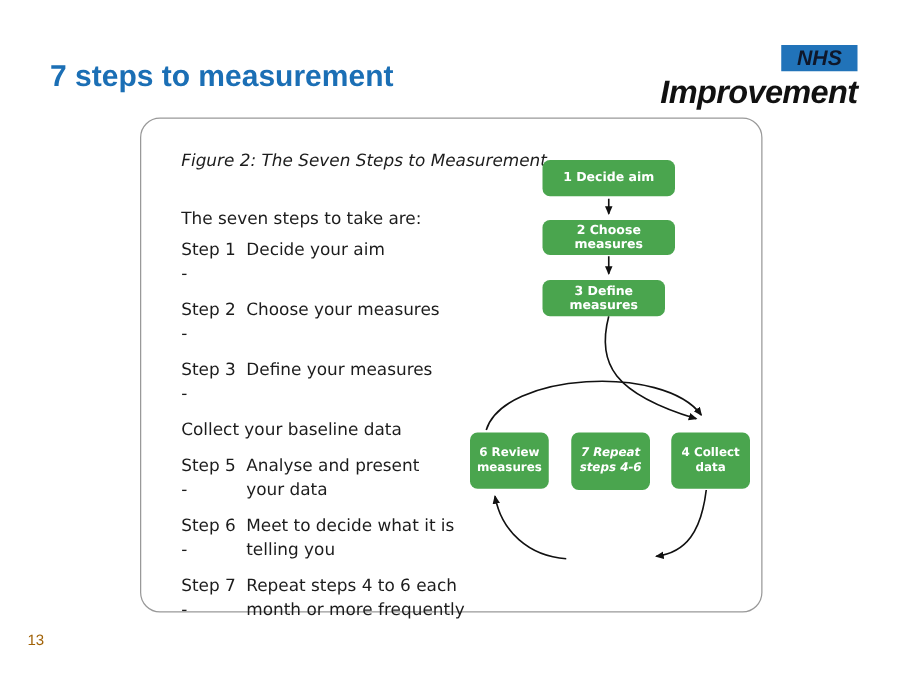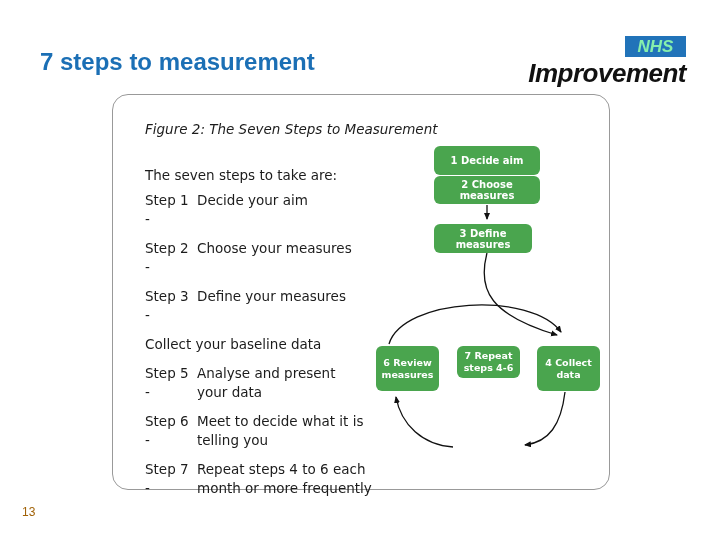--- a/index.html
+++ b/index.html
@@ -5,21 +5,21 @@
   html,body{margin:0;padding:0;background:#fff;}
   .slide{position:relative;width:720px;height:540px;background:#fff;overflow:hidden;
          font-family:"Liberation Sans",sans-serif;}
 
   
   .title{position:absolute;left:40px;top:48px;font-size:24px;font-weight:bold;
          color:var(--title-blue,#1b6fb5);letter-spacing:0;}
 
   
   .logo{position:absolute;top:36px;right:34px;width:160px;text-align:right;}
-  .nhs-rect{display:inline-block;background:var(--nhs-blue,#2173b9);color:#86efac;
+  .nhs-rect{display:inline-block;background:var(--nhs-blue,#2173b9);color:#0f172a;
             width:61px;height:21px;line-height:21px;text-align:center;
             font-size:17px;font-weight:bold;font-style:italic;
             font-family:"Liberation Sans",sans-serif;}
   .improvement{margin-top:1px;font-size:26px;font-weight:bold;font-style:italic;
                color:#111;letter-spacing:-0.5px;}
 
   
   .card{position:absolute;left:112px;top:94px;width:496px;height:394px;
         border:1.5px solid #999;border-radius:16px;background:#fff;
         font-family:"DejaVu Sans",sans-serif;color:#1c1c1c;}
@@ -30,25 +30,25 @@
   .step-label{flex:0 0 52px;}
   .step-text{white-space:pre-line;}
 
   
   .flow-svg{position:absolute;left:0;top:0;width:496px;height:394px;}
   .fnode{position:absolute;background:var(--box-green,#4aa54e);color:#fff;
          border-radius:6px;display:flex;align-items:center;justify-content:center;
          text-align:center;font-weight:bold;white-space:pre-line;}
   .fnode.single{font-size:10px;}
   .fnode.multi{font-size:9.5px;line-height:12px;}
-  .n1{left:321px;top:33px;width:106px;height:29px;margin-top:18px;}
+  .n1{left:321px;top:33px;width:106px;height:29px;}
   .n2{left:321px;top:81px;width:106px;height:28px;}
   .n3{left:321px;top:129px;width:98px;height:29px;}
   .n6{left:263px;top:251px;width:63px;height:45px;}
-  .n7{left:344px;top:251px;width:63px;height:32px;}
+  .n7{left:344px;top:251px;width:63px;height:46px;font-style:italic;}
   .n4{left:424px;top:251px;width:63px;height:45px;}
   .n5{left:342px;top:330px;width:63px;height:43px;}
 
   
   .page-num{position:absolute;left:22px;top:505px;font-size:12px;color:#a16207;}
 </style>
 </head>
 <body>
 
 <div class="slide" style="--title-blue: #1b6fb5; --nhs-blue: #2173b9; --box-green: #4aa54e;">

